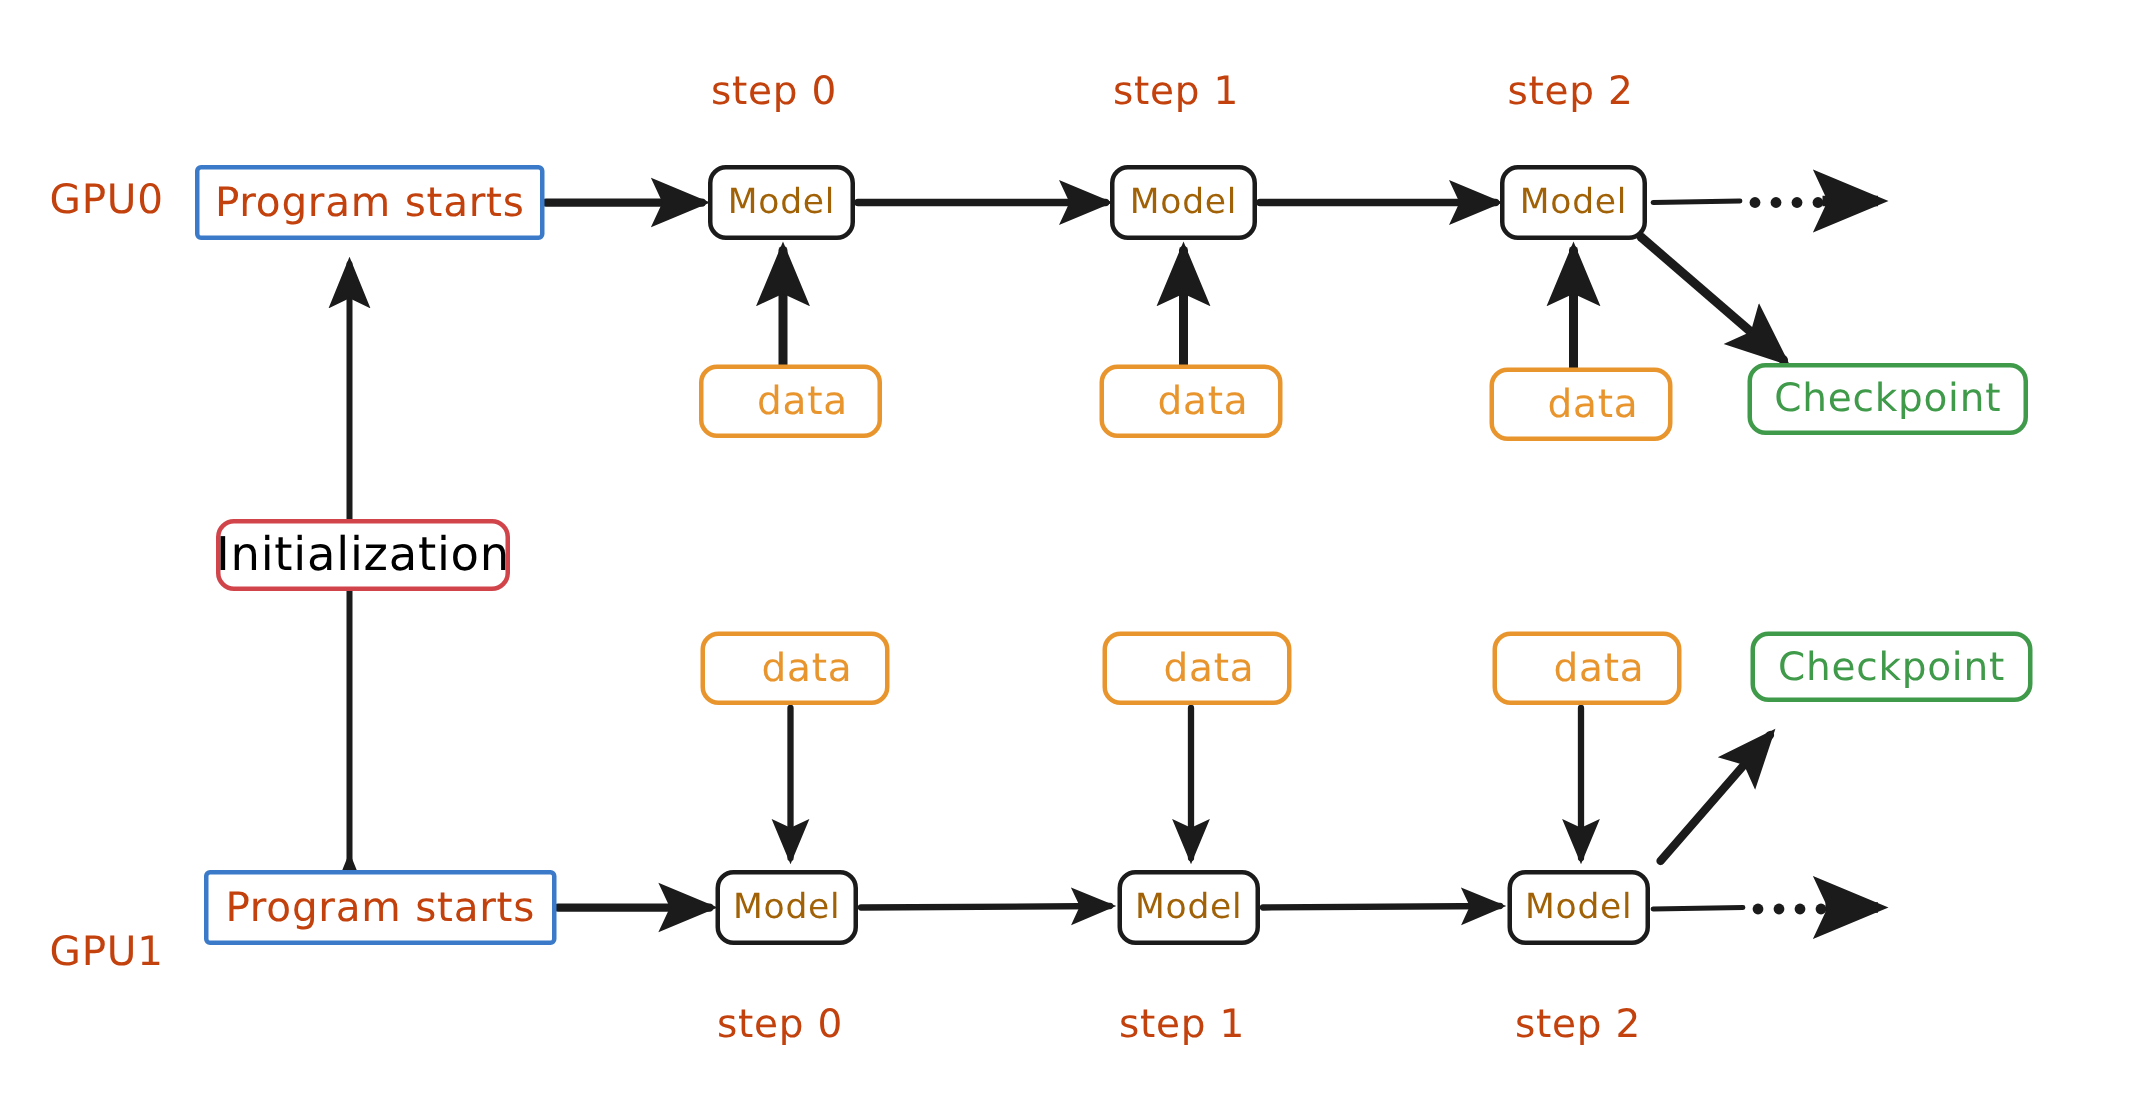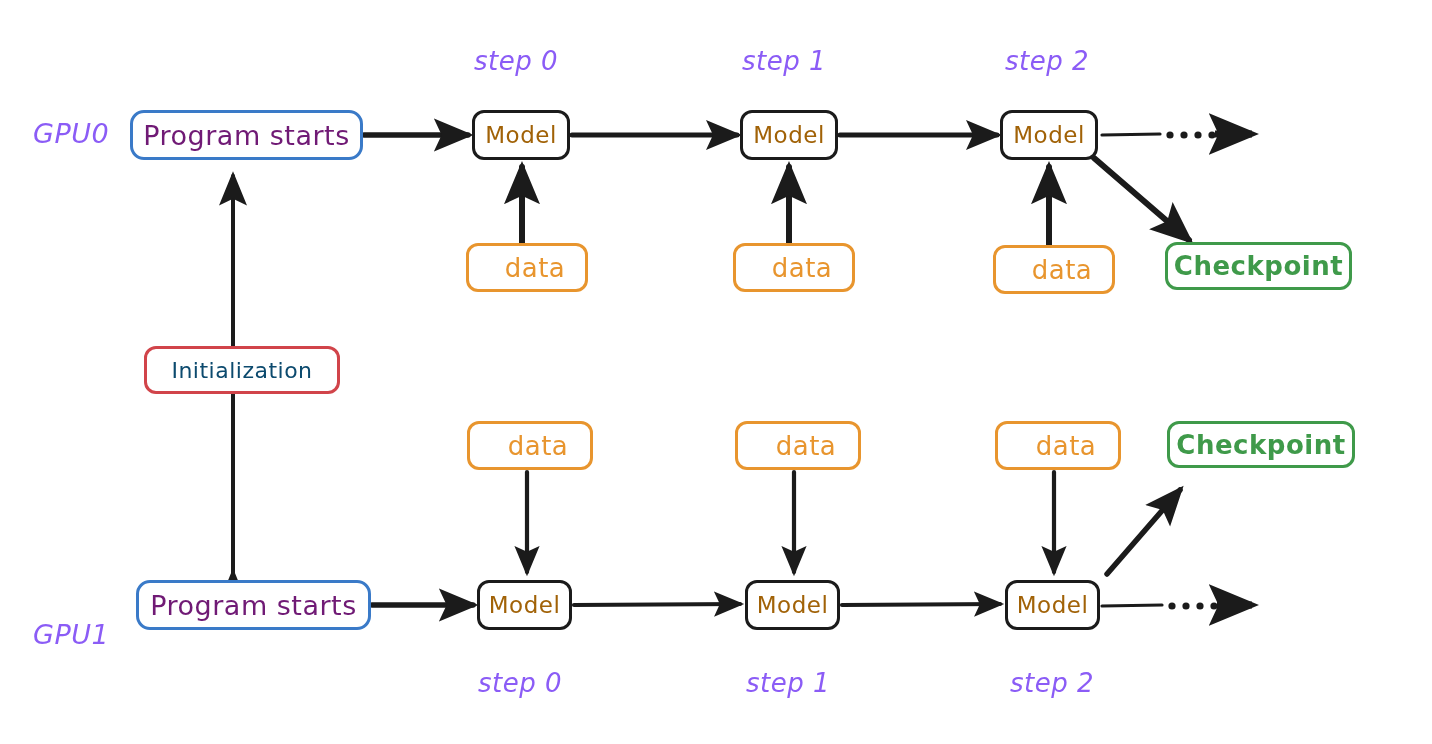--- a/index.html
+++ b/index.html
@@ -29,22 +29,22 @@
     justify-content: center;
     background: #ffffff;
     border-style: solid;
     letter-spacing: 0.5px;
     white-space: nowrap;
     z-index: 3;
   }
   .node-blue {
     border-width: 3.5px;
     border-color: #3a7ac8;
-    color: #701a75;
-    border-radius: 14px;
+    color: #c2410c;
+    border-radius: 4px;
     font-size: 27px;
   }
   .node-black {
     border-width: 3.5px;
     border-color: #1b1b1b;
     color: #a16207;
     border-radius: 12px;
     font-size: 23px;
   }
   .node-orange {
@@ -54,37 +54,35 @@
     border-radius: 12px;
     font-size: 26px;
     padding-left: 16px;
   }
   .node-green {
     border-width: 3.5px;
     border-color: #3f9a4a;
     color: #3f9a4a;
     border-radius: 12px;
     font-size: 26px;
-    font-weight: bold;
   }
   .node-red {
     border-width: 3.5px;
     border-color: #d1444a;
-    color: #0c4a6e;
-    border-radius: 12px;
-    font-size: 22px;
+    color: #000000;
+    border-radius: 12px;
+    font-size: 31px;
   }
   .plain-label {
     position: absolute;
-    color: #8b5cf6;
+    color: #c2410c;
     font-size: 27px;
     letter-spacing: 0.5px;
     white-space: nowrap;
     z-index: 2;
-    font-style: italic;
   }
   .step-label {
     font-size: 26px;
   }
   .gpu-label {
     font-size: 27px;
     text-align: center;
   }
 </style>
 </head>

